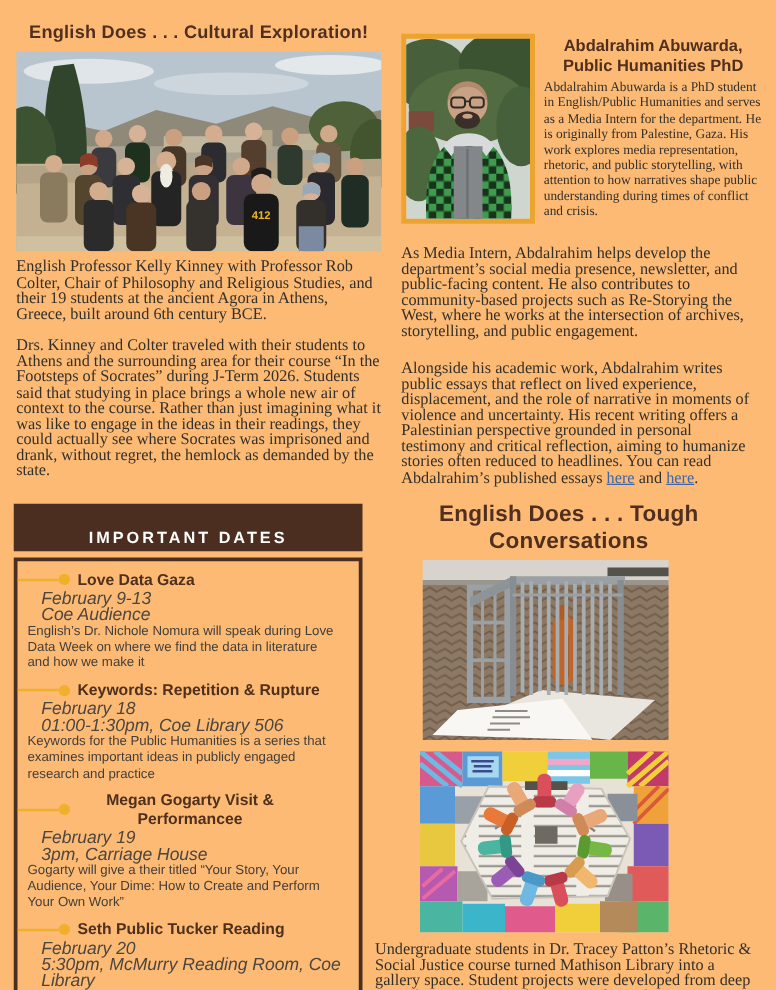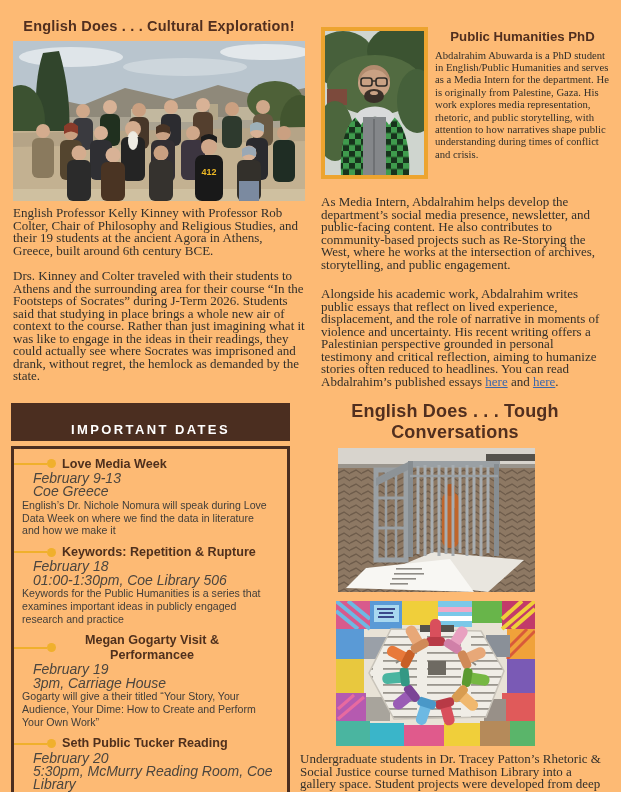--- a/index.html
+++ b/index.html
@@ -180,24 +180,24 @@
     <p class="serif para-left">Drs. Kinney and Colter traveled with their students to Athens and the surrounding area for their course “In the Footsteps of Socrates” during J-Term 2026. Students said that studying in place brings a whole new air of context to the course. Rather than just imagining what it was like to engage in the ideas in their readings, they could actually see where Socrates was imprisoned and drank, without regret, the hemlock as demanded by the state.</p>
 
     <div class="dates">
       <div class="dates-bar">IMPORTANT DATES</div>
       <div class="dates-box">
 
         <div class="event">
           <div class="event-head">
             <span class="event-line"></span>
             <span class="event-dot"></span>
-            <span class="event-title">Love Media Week</span>
+            <span class="event-title">Love Data Gaza</span>
           </div>
           <div class="event-meta">February 9-13</div>
-          <div class="event-meta">Coe Greece</div>
+          <div class="event-meta">Coe Audience</div>
           <div class="event-desc">English’s Dr. Nichole Nomura will speak during Love Data Week on where we find the data in literature and how we make it</div>
         </div>
 
         <div class="event">
           <div class="event-head">
             <span class="event-line"></span>
             <span class="event-dot"></span>
             <span class="event-title">Keywords: Repetition &amp; Rupture</span>
           </div>
           <div class="event-meta">February 18</div>
@@ -260,20 +260,21 @@
           <path d="M33 50 a16 16 0 0 1 32 0 l-2 -2 a15 15 0 0 0 -28 0 Z" fill="#b28b6e"></path>
           <ellipse cx="49" cy="65" rx="10" ry="7" fill="#3a2f28"></ellipse>
           <ellipse cx="49" cy="62" rx="4" ry="2" fill="#c9a184"></ellipse>
           <rect x="36" y="47" width="11" height="8" rx="2.5" fill="none" stroke="#2e2a26" stroke-width="1.6"></rect>
           <rect x="51" y="47" width="11" height="8" rx="2.5" fill="none" stroke="#2e2a26" stroke-width="1.6"></rect>
           <line x1="47" y1="50" x2="51" y2="50" stroke="#2e2a26" stroke-width="1.4"></line>
         </svg>
       </div>
       <div class="profile-text">
         <div class="profile-heading">
+          <div>Abdalrahim Abuwarda,</div>
           <div>Public Humanities PhD</div>
         </div>
         <p class="serif bio">Abdalrahim Abuwarda is a PhD student in English/Public Humanities and serves as a Media Intern for the department. He is originally from Palestine, Gaza. His work explores media representation, rhetoric, and public storytelling, with attention to how narratives shape public understanding during times of conflict and crisis.</p>
       </div>
     </div>
 
     <p class="serif para-right">As Media Intern, Abdalrahim helps develop the department’s social media presence, newsletter, and public-facing content. He also contributes to community-based projects such as Re-Storying the West, where he works at the intersection of archives, storytelling, and public engagement.</p>
 
     <p class="serif para-right"><span>Alongside his academic work, Abdalrahim writes public essays that reflect on lived experience, displacement, and the role of narrative in moments of violence and uncertainty. His recent writing offers a Palestinian perspective grounded in personal testimony and critical reflection, aiming to humanize stories often reduced to headlines. You can read Abdalrahim’s published essays </span><a class="inline-link">here</a><span> and </span><a class="inline-link">here</a><span>.</span></p>
 

